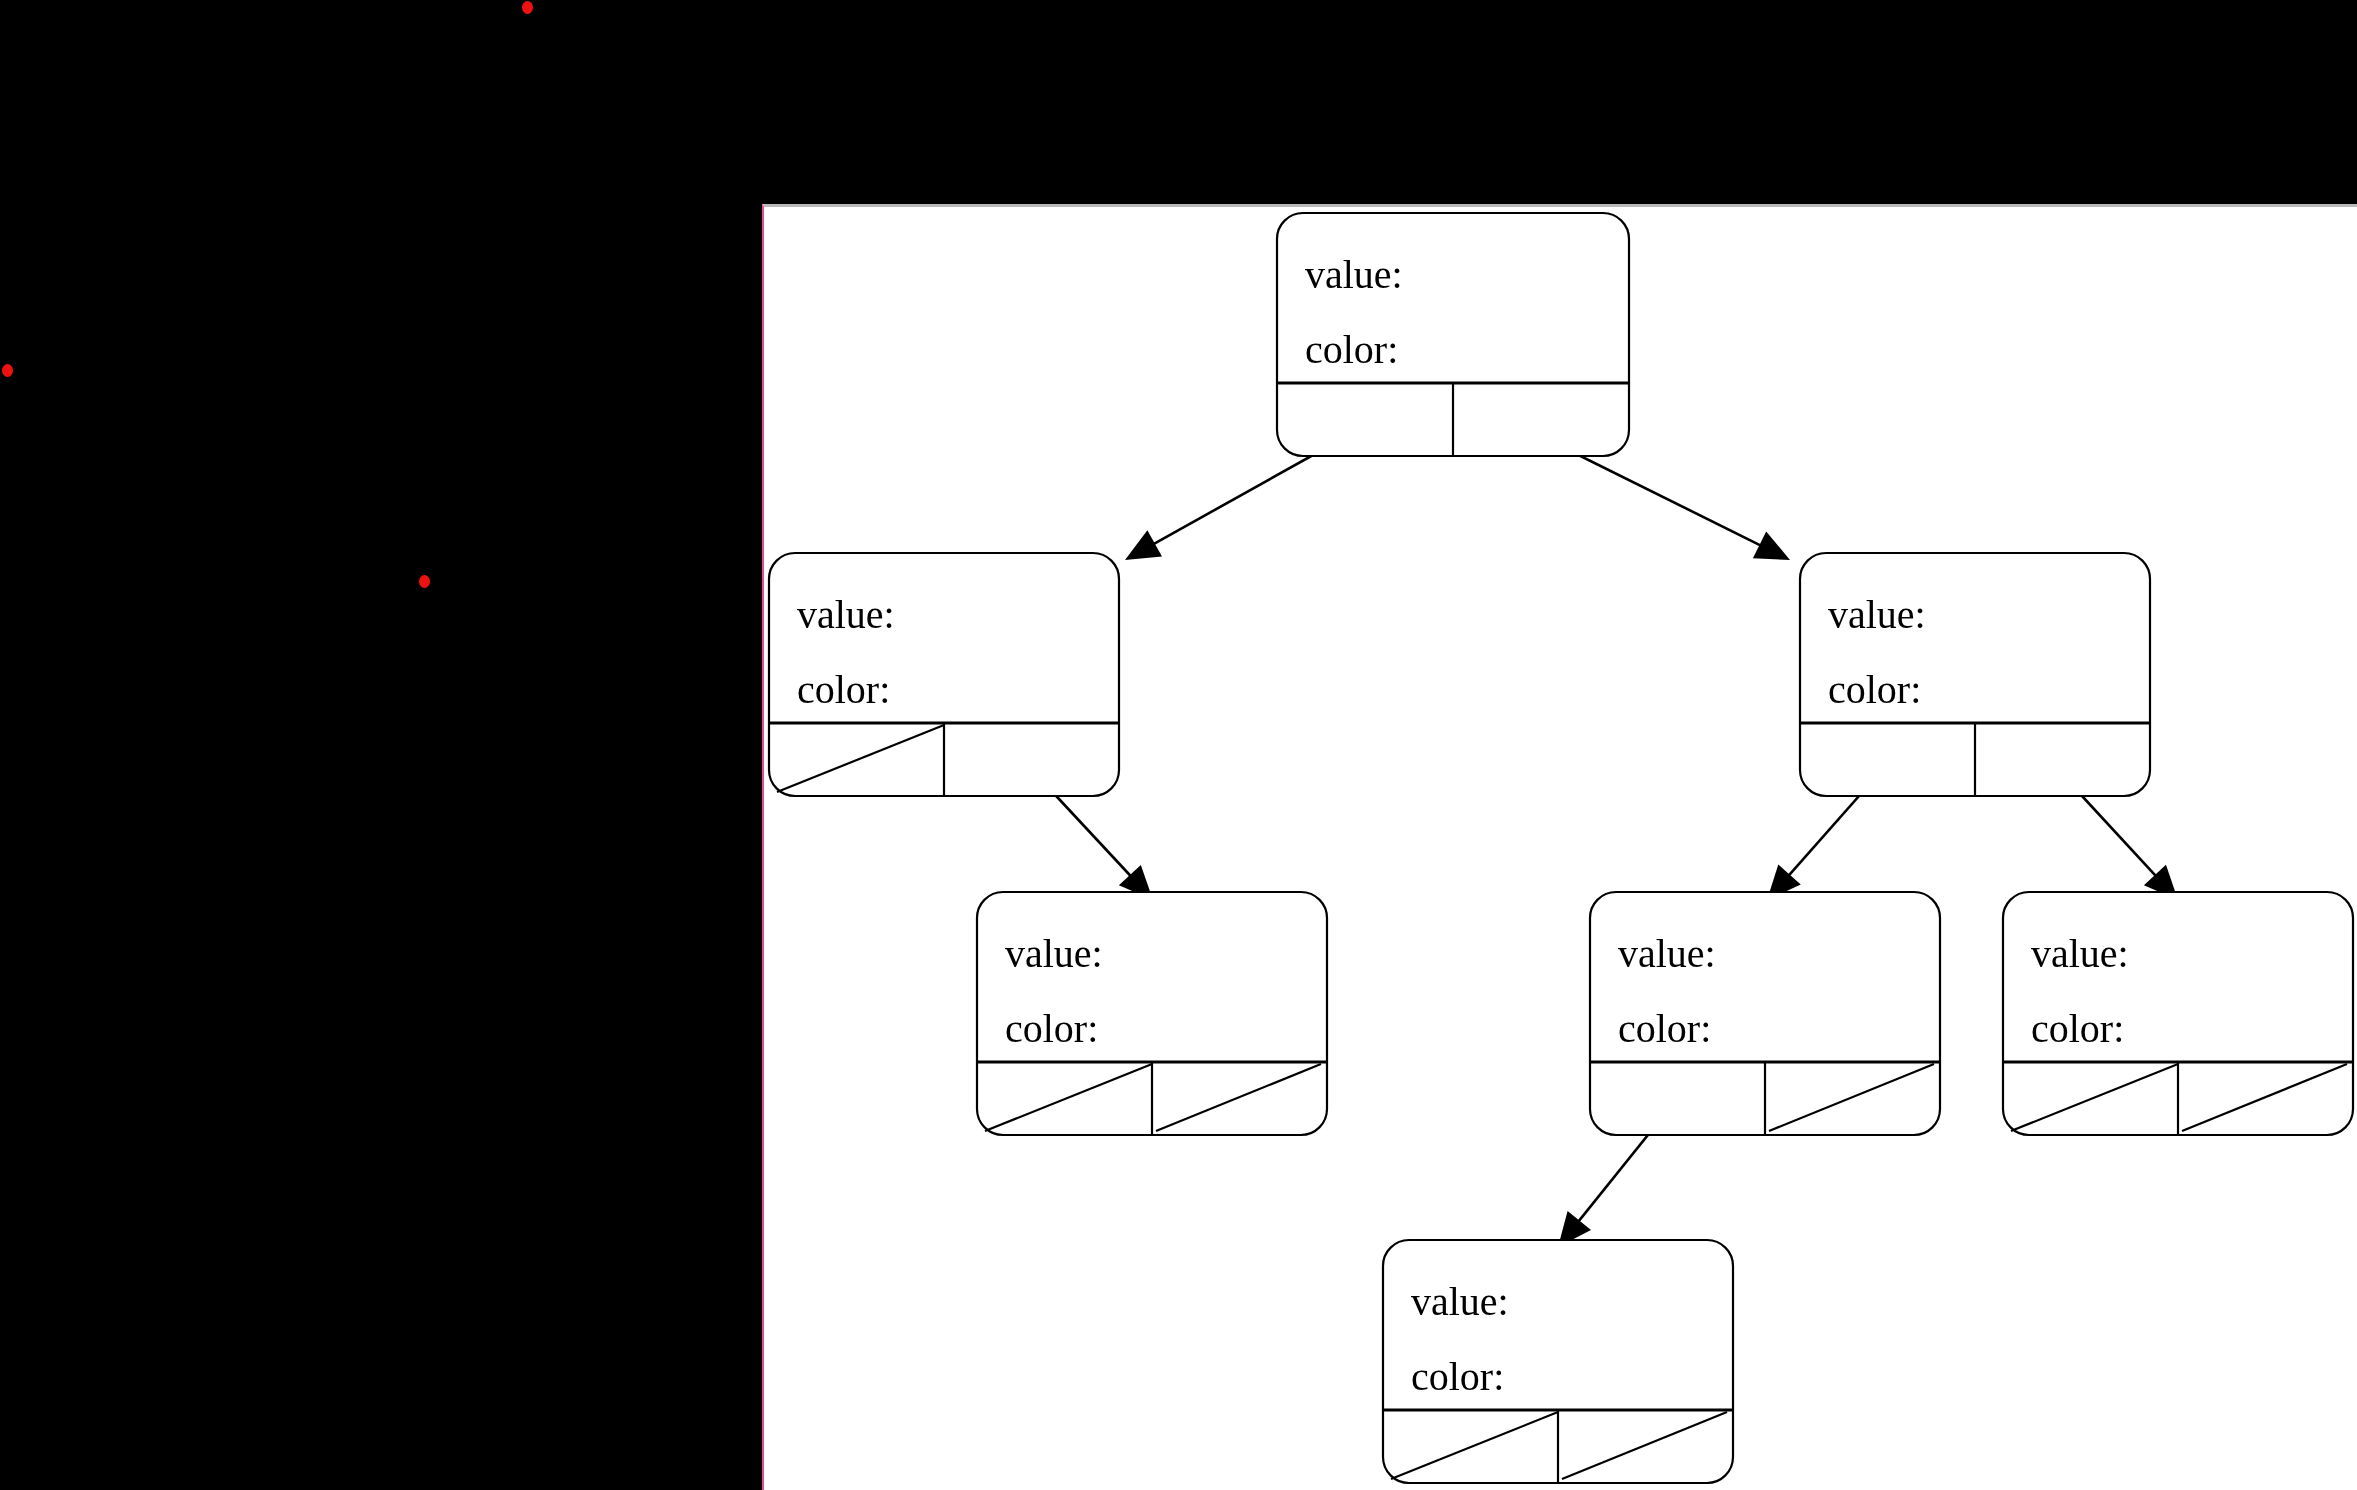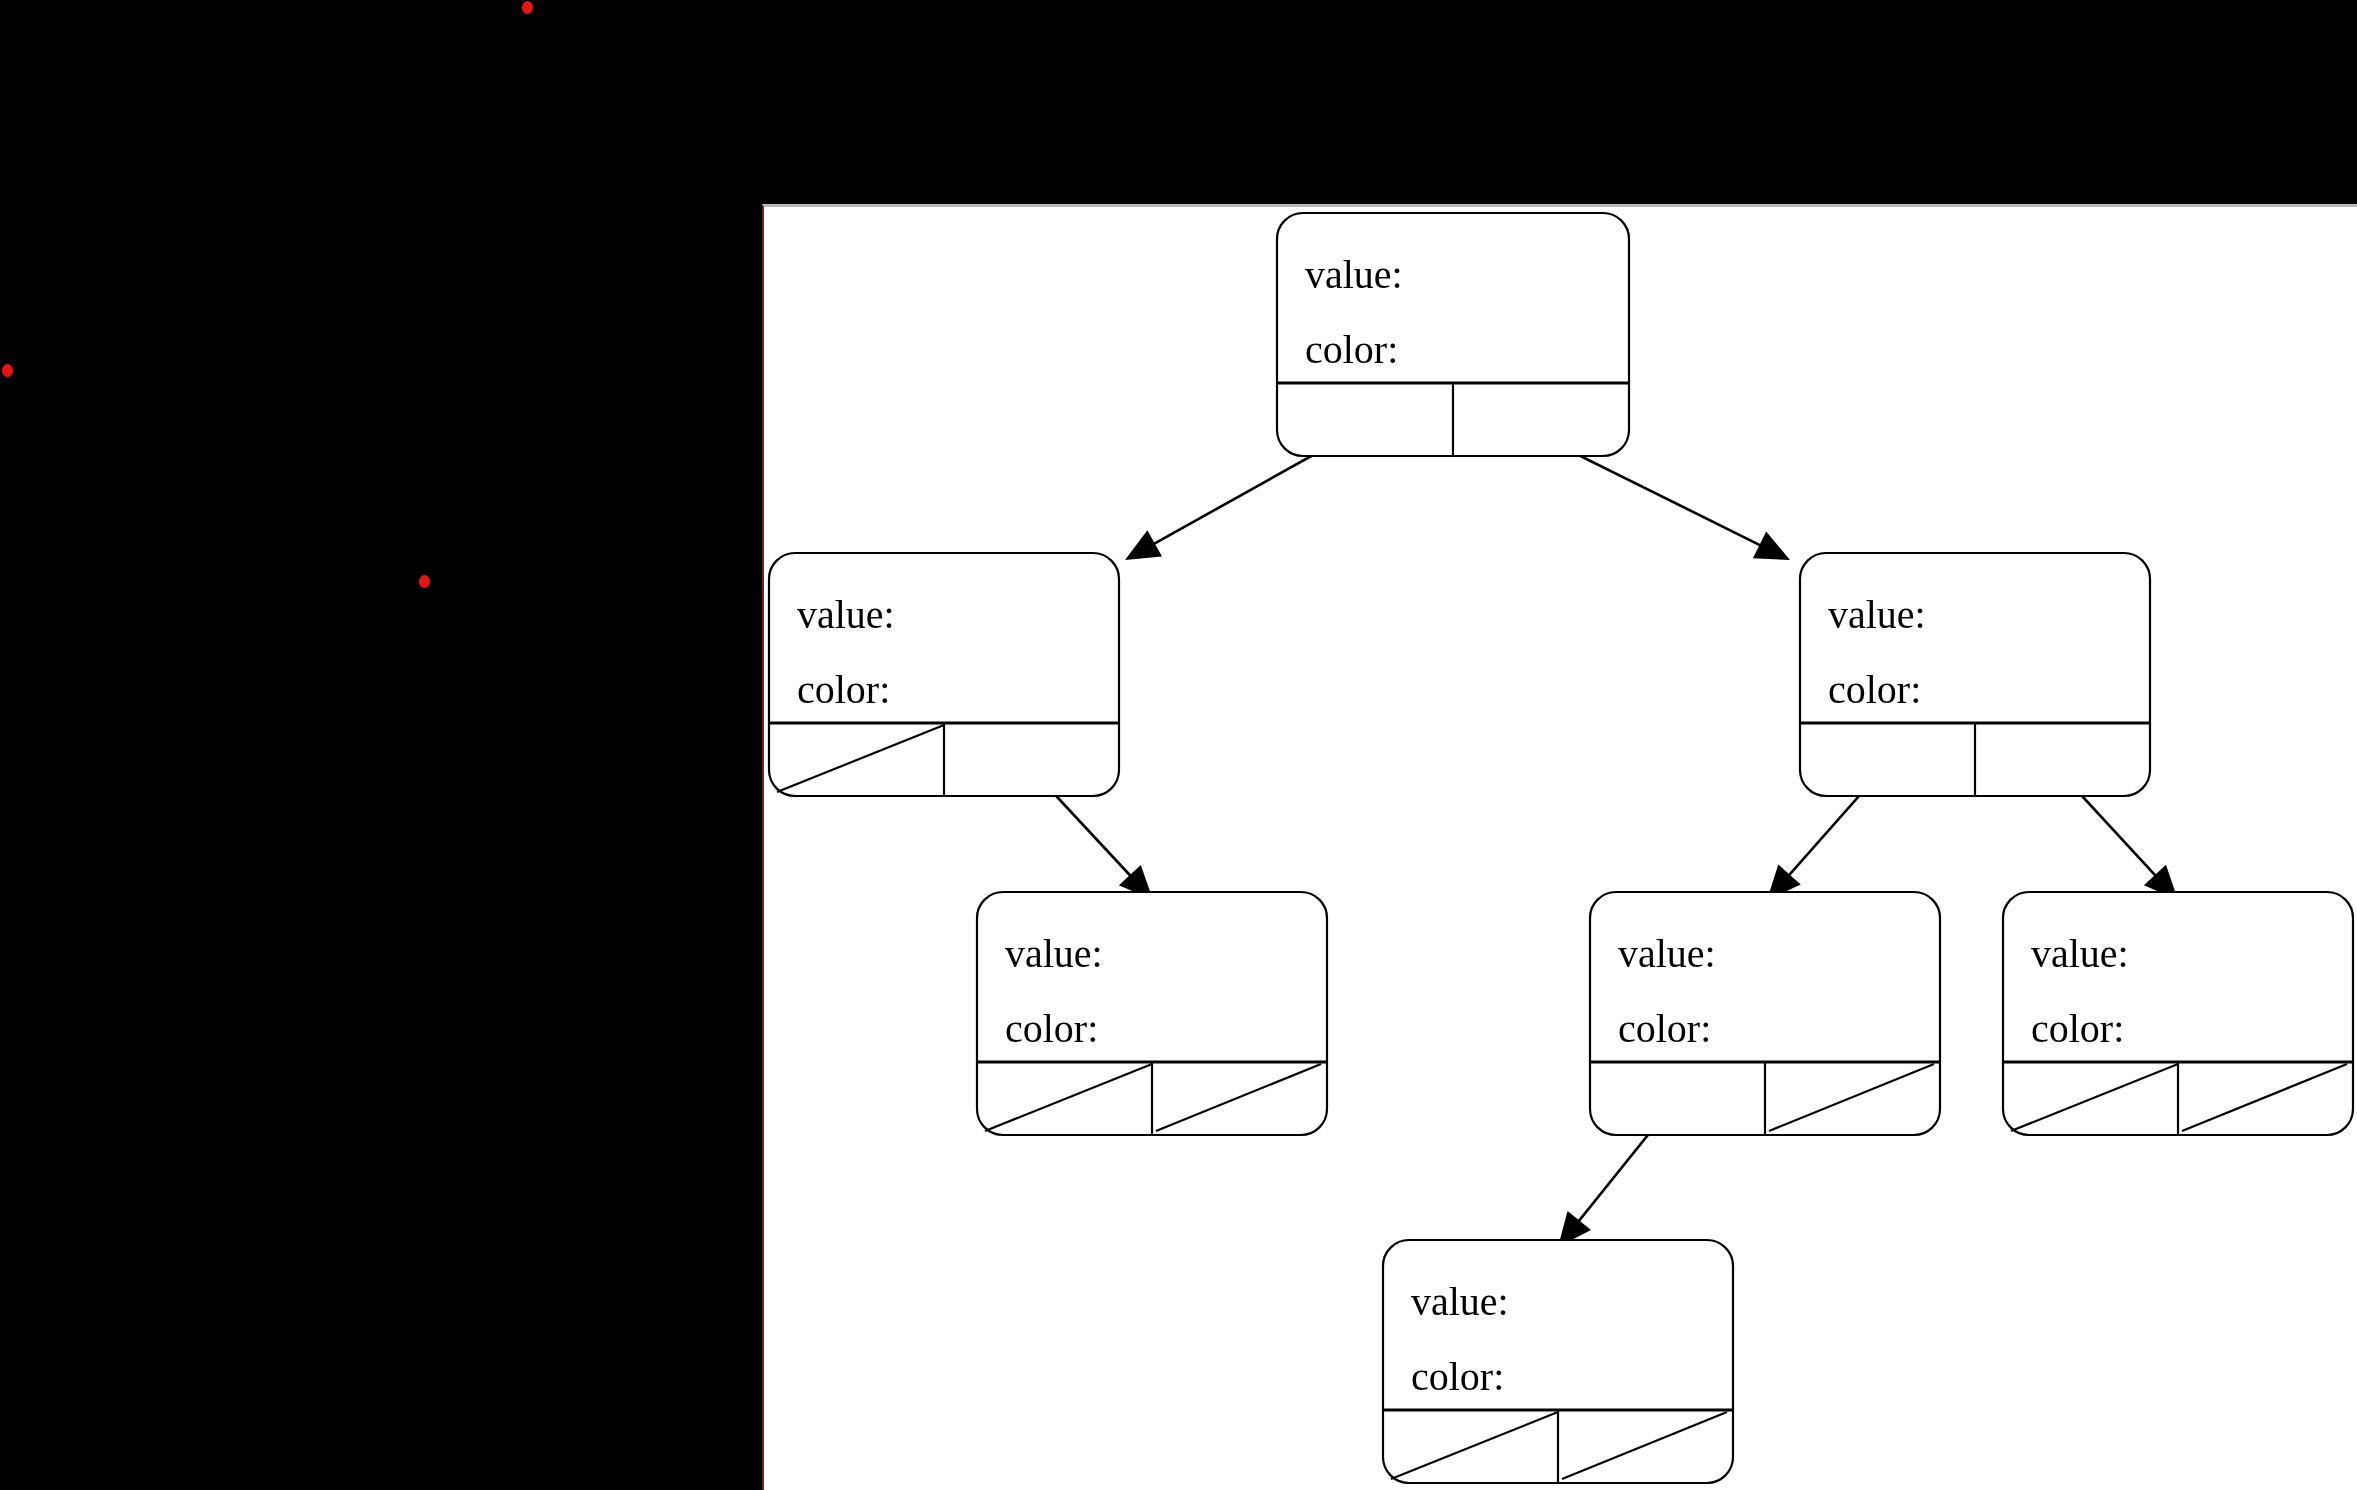--- a/index.html
+++ b/index.html
@@ -19,21 +19,21 @@
 
   
   #diagram-panel {
     position: absolute;
     left: 762px;
     top: 204px;
     width: 1595px;
     height: 1286px;
     background: #ffffff;
     border-top: 3px solid #b9b9b9;
-    border-left: 2px solid #7f1d1d;
+    border-left: 2px solid #ec4899;
     box-sizing: border-box;
     overflow: hidden;
     text-decoration: underline;
   }
 
   
   #graph-svg {
     position: absolute;
     left: 0;
     top: 0;

